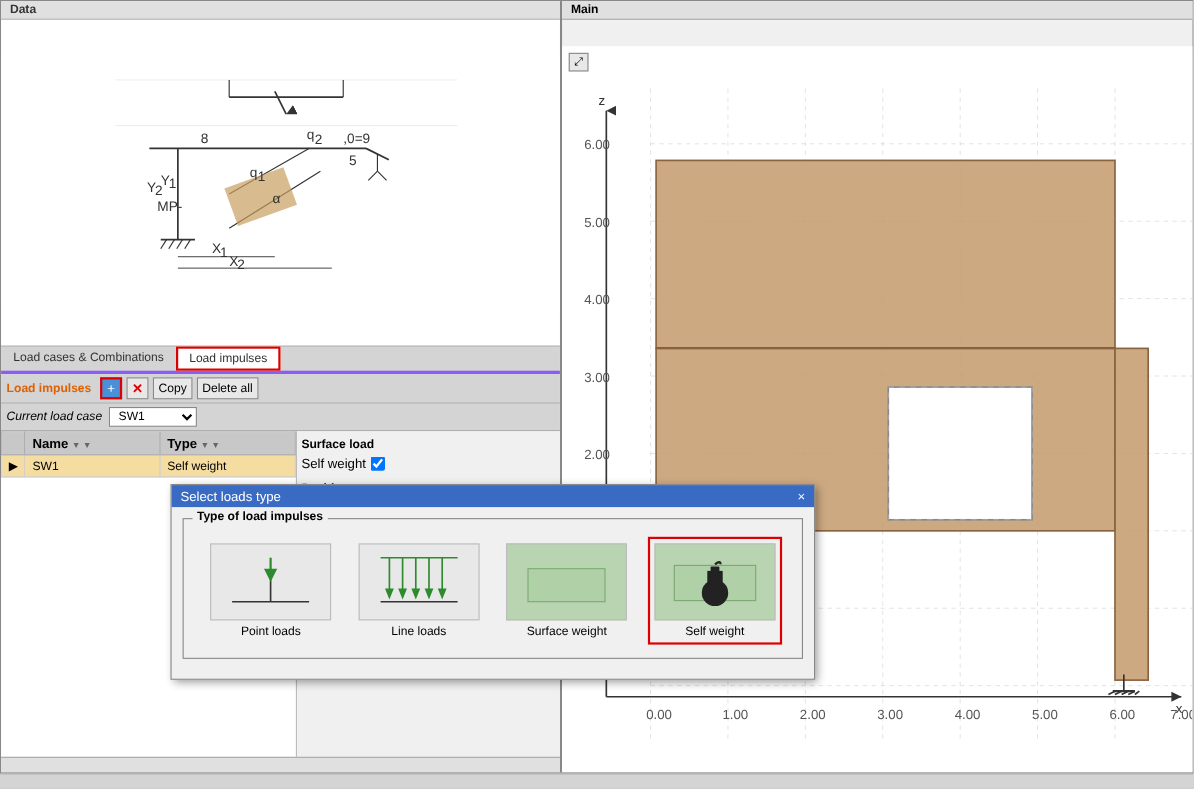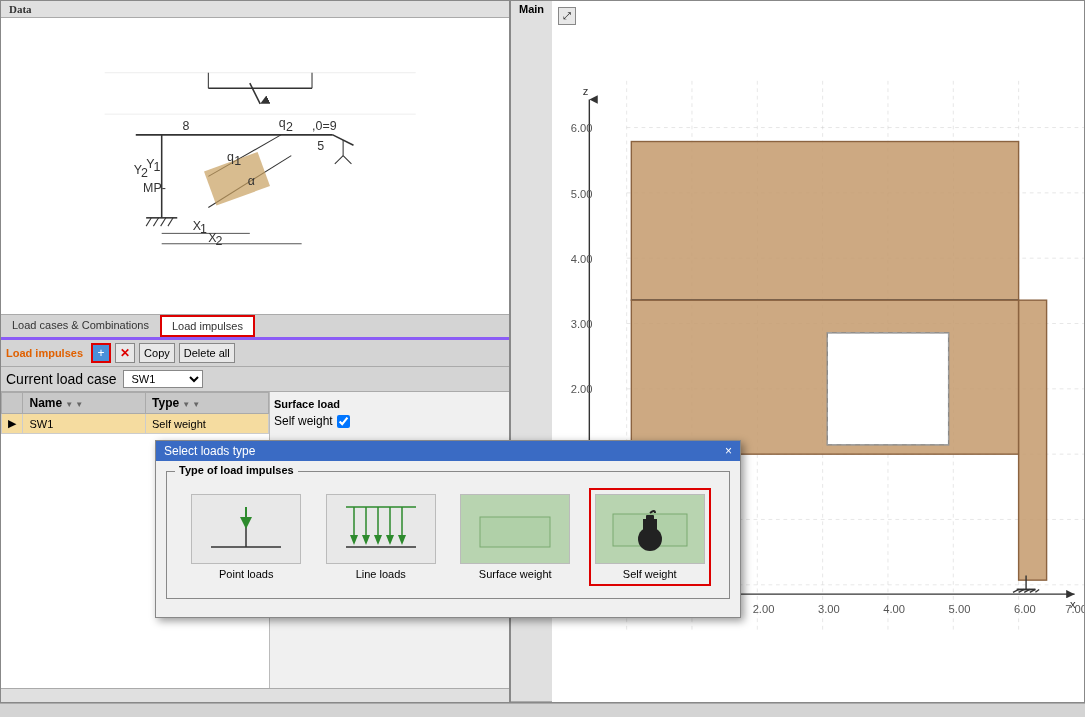--- a/index.html
+++ b/index.html
@@ -29,21 +29,20 @@
       position: relative;
     }
 
     .panel-tab {
       background: #e0e0e0;
       border-bottom: 1px solid #aaa;
       padding: 2px 8px;
       font-size: 11px;
       font-weight: bold;
       color: #333;
-      font-family: Liberation Serif, serif;
     }
 
     .diagram-area {
       flex: 1;
       background: white;
       position: relative;
       overflow: hidden;
       min-height: 220px;
     }
 
@@ -128,21 +127,22 @@
     .loadcase-row {
       display: flex;
       align-items: center;
       padding: 3px 5px;
       background: #d4d4d4;
       border-bottom: 1px solid #aaa;
       gap: 6px;
     }
 
     .loadcase-label {
-      font-size: 14px;
+      font-size: 11px;
+      font-style: italic;
     }
 
     .loadcase-select {
       padding: 1px 4px;
       font-size: 11px;
       background: white;
       border: 1px solid #888;
       min-width: 80px;
     }
 
@@ -225,22 +225,23 @@
       background: #e0e0e0;
       padding: 1px 20px 1px 4px;
       font-size: 11px;
     }
 
     
     .right-panel {
       flex: 1;
       background: #f0f0f0;
       display: flex;
-      flex-direction: row;
+      flex-direction: column;
       position: relative;
+      gap: 24px;
     }
 
     .right-tab {
       background: #e0e0e0;
       border-bottom: 1px solid #aaa;
       padding: 2px 8px;
       font-size: 11px;
       font-weight: bold;
     }
 

